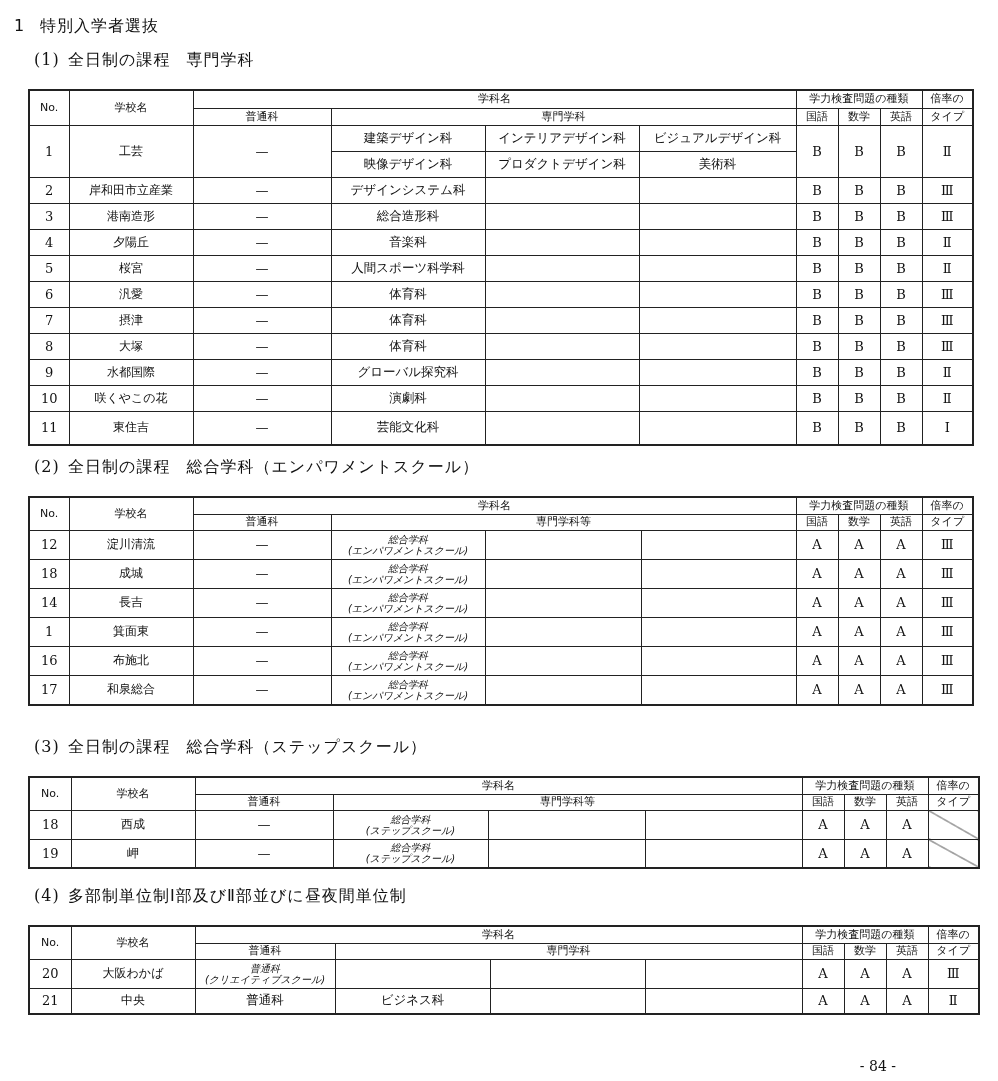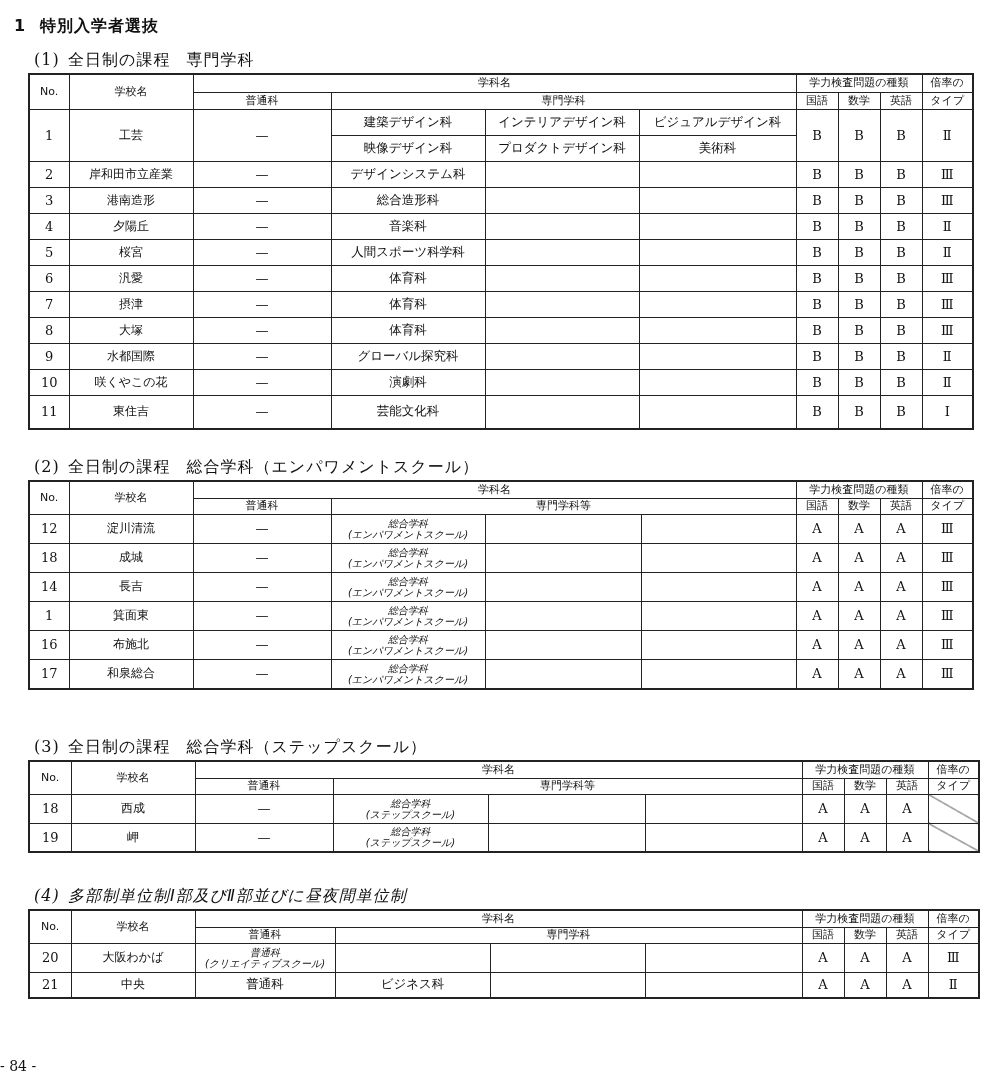--- a/index.html
+++ b/index.html
@@ -1,38 +1,38 @@
 <!DOCTYPE html>
 <html><head>
 <meta charset="utf-8">
 <style>
   html, body { margin: 0; padding: 0; background: #ffffff; }
   body { width: 998px; height: 1081px; position: relative; overflow: hidden;
          font-family: "DejaVu Serif", "Liberation Serif", serif; color: #111; }
   .h1 { position: absolute; left: 14px; top: 16px; font-family: "DejaVu Sans", "Liberation Sans", sans-serif;
-        font-size: 16px; font-weight: bold; letter-spacing: 1px; }
+        font-size: 16px; font-weight: normal; letter-spacing: 1px; }
   .h1 .num { display: inline-block; width: 26px; }
   .h2 { position: absolute; left: 34px; font-family: "DejaVu Sans", "Liberation Sans", sans-serif;
         font-size: 16px; letter-spacing: 1px; }
   .h2 .num { display: inline-block; width: 34px; font-family: "DejaVu Serif", serif; }
   .h2 .gap { display: inline-block; width: 16px; }
-  table { position: absolute; left: 28px; border-collapse: collapse; table-layout: fixed; }
+  table { position: absolute; left: 28px; border-collapse: collapse; table-layout: fixed; margin-top: 16px; }
   td { border: 1px solid #222; padding: 0; text-align: center; vertical-align: middle;
        font-size: 13px; white-space: nowrap; overflow: hidden; }
   table { border: 2px solid #222; }
   .hdr { font-size: 11px; font-family: "DejaVu Sans", "Liberation Sans", sans-serif; line-height: 12px; }
   .no { font-size: 13px; }
   .name { font-family: "DejaVu Sans", "Liberation Sans", sans-serif; font-size: 12px; }
   .dept { font-family: Liberation Sans, sans-serif; font-size: 12.5px; }
   .dept2 { font-family: "DejaVu Sans", "Liberation Sans", sans-serif; font-size: 10px; line-height: 11px; font-style: italic; }
   .dash { font-size: 13px; }
   .grade { font-size: 13px; }
   .diag { background: linear-gradient(to top right, transparent calc(50% - 0.7px), #222 50%, transparent calc(50% + 0.7px)); }
   .diag { background: linear-gradient(to bottom left, transparent calc(50% - 0.7px), #222 50%, transparent calc(50% + 0.7px)); }
-  .pageno { position: absolute; top: 1058px; left: 0; width: 896px; text-align: left; font-size: 14px; }
+  .pageno { position: absolute; top: 1058px; left: 0; width: 896px; text-align: right; font-size: 14px; }
 </style>
 </head>
 <body>
 
 <div class="h1">
   <span class="num">1</span><span>特別入学者選抜</span>
 </div>
 
 <div class="h2" style="top:50px;">
   <span class="num">(1)</span><span>全日制の課程</span><span class="gap"></span><span>専門学科</span>
@@ -393,21 +393,21 @@
     <td></td>
         <td></td>
     <td class="grade">A</td>
     <td class="grade">A</td>
     <td class="grade">A</td>
     <td class="diag"></td>
   </tr>
 </tbody>
   </table>
 
-<div class="h2" style="top:886px;font-style:italic;">
+<div class="h2" style="top:886px;">
   <span class="num">(4)</span><span>多部制単位制Ⅰ部及びⅡ部並びに昼夜間単位制</span>
 </div>
 
 <table style="top:909px;">
   <colgroup>
     <col style="width:42px">
       <col style="width:124px">
       <col style="width:140px">
     <col style="width:155px">
       <col style="width:155px">

